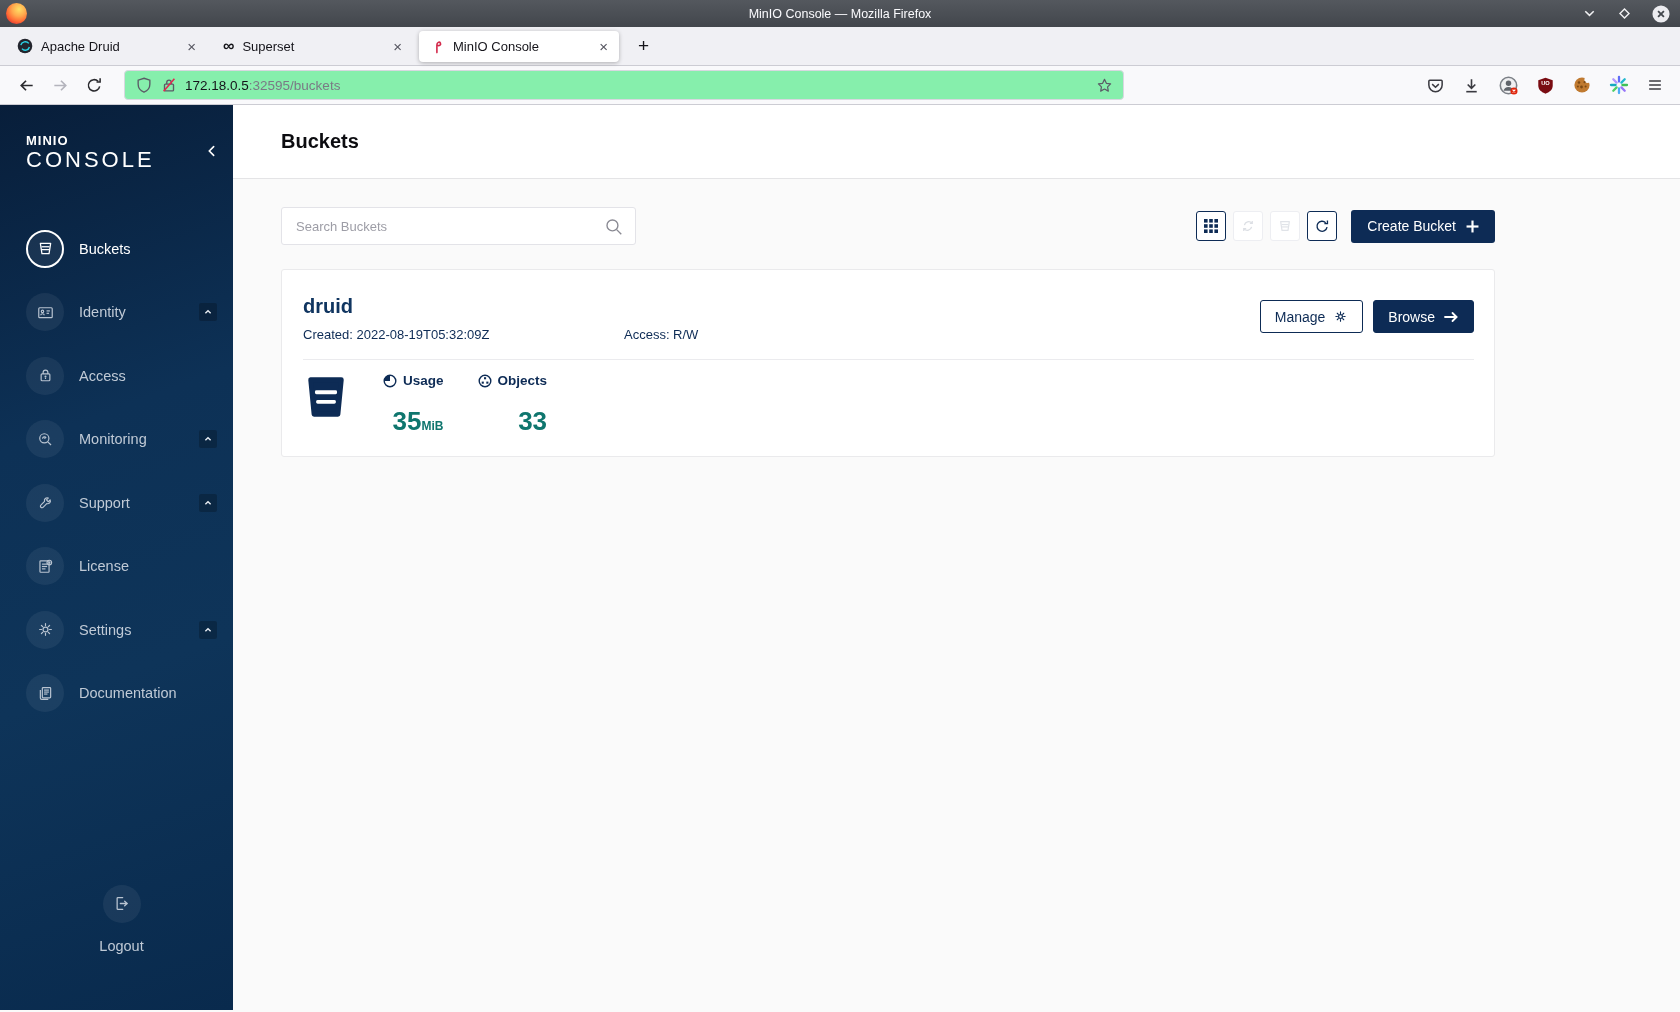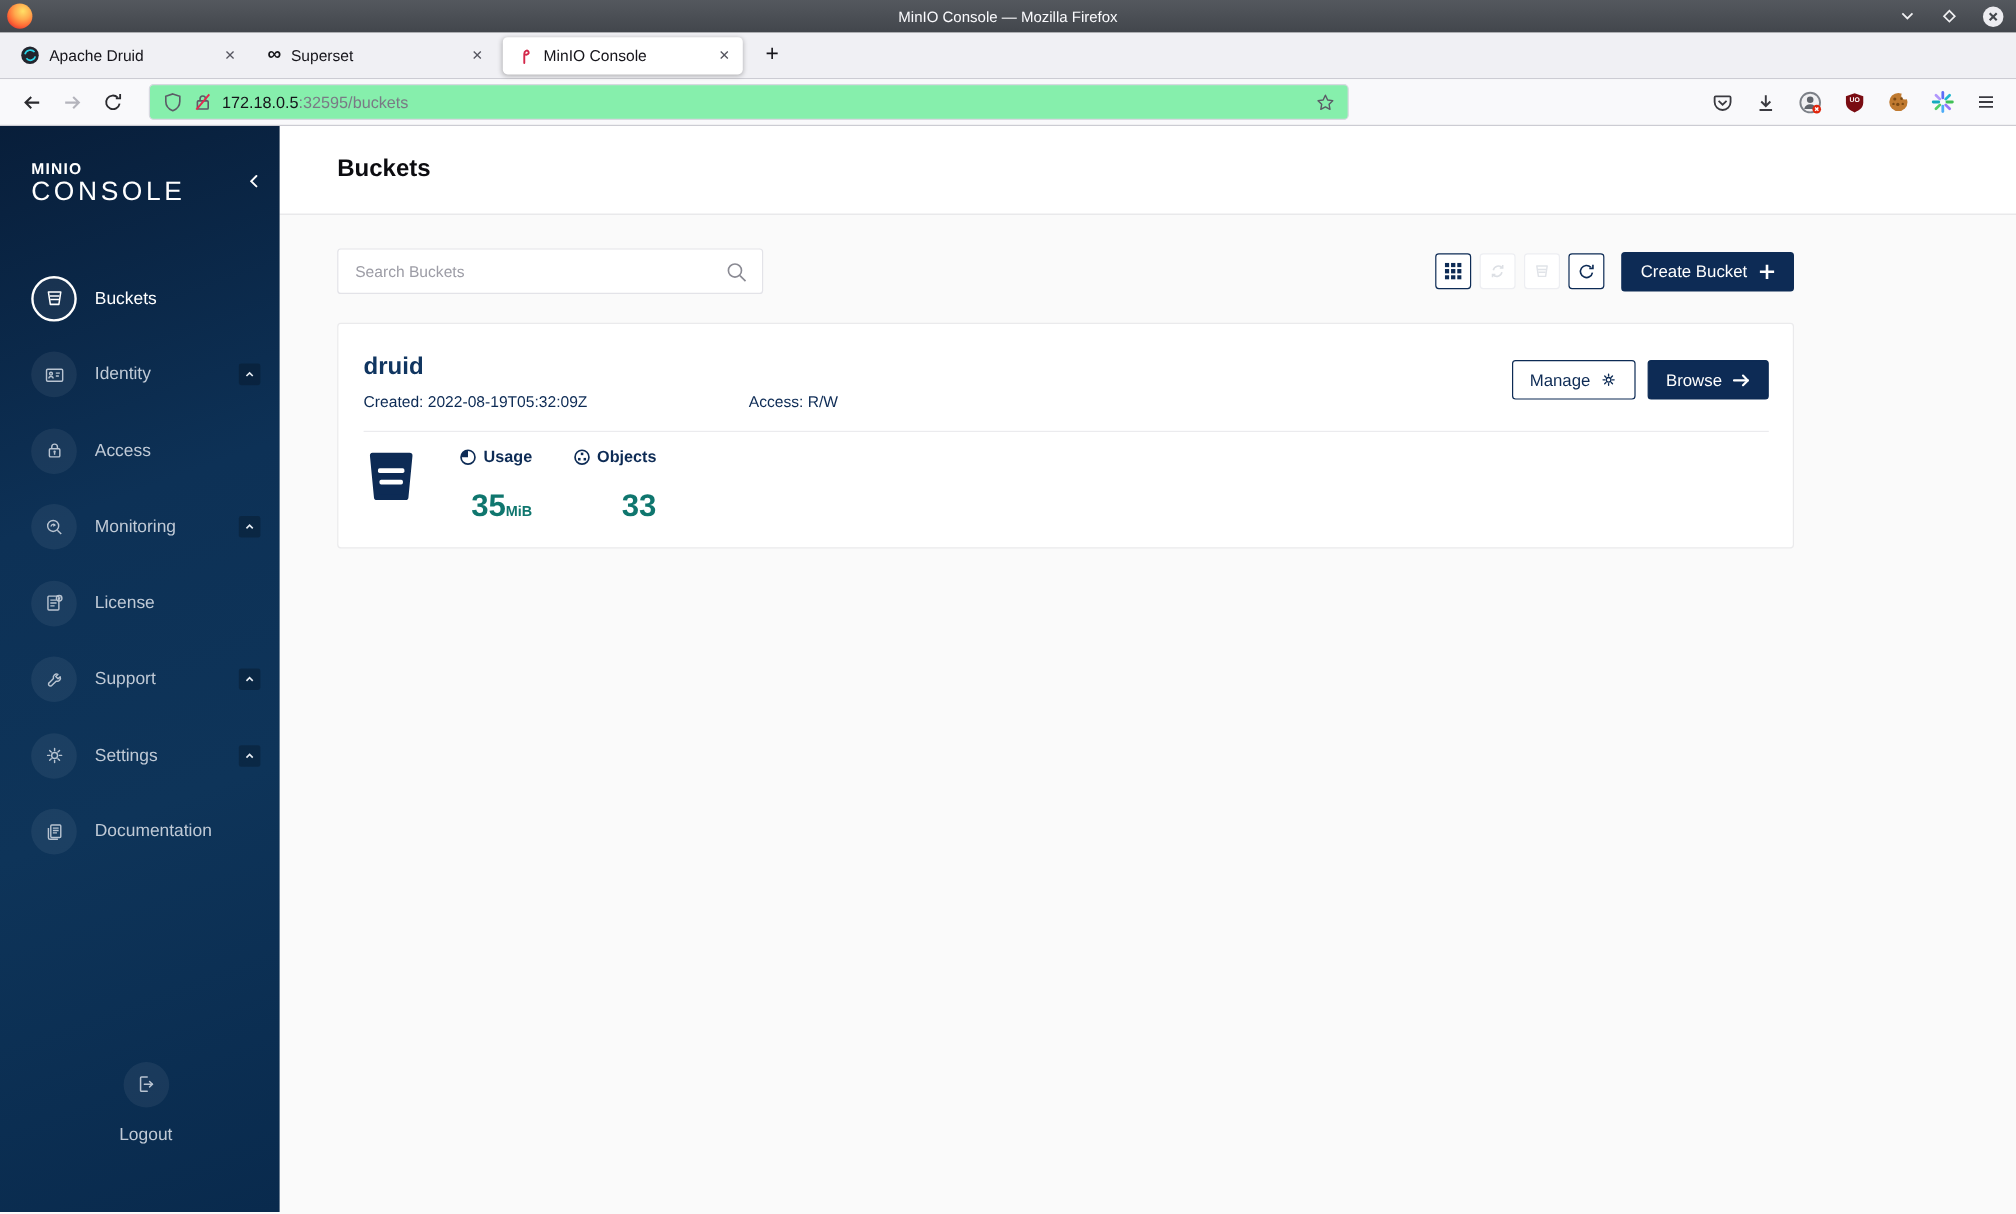--- a/index.html
+++ b/index.html
@@ -310,44 +310,44 @@
         <span>Monitoring</span>
         <span class="chevbox">
           <svg width="12" height="12" viewBox="0 0 16 16">
               <polyline points="4.5,9.8 8,6.3 11.5,9.8" fill="none" stroke="#e8edf3" stroke-width="1.8"></polyline>
             </svg>
         </span>
       </div>
 
       <div class="sb-item">
         <span class="icircle">
+          <svg width="19" height="19" viewBox="0 0 24 24" stroke="currentColor" fill="none" stroke-width="1.5" stroke-linejoin="round">
+              <path d="M15.5 6.3 a3.5 3.5 0 0 0-4.7 4.3 L6.4 15 a2 2 0 1 0 2.8 2.8 l4.4-4.4 a3.5 3.5 0 0 0 4.3-4.7 l-2.3 2.3 -2.4-2.4 z"></path>
+            </svg>
+        </span>
+        <span>Support</span>
+        <span class="chevbox">
+          <svg width="12" height="12" viewBox="0 0 16 16">
+              <polyline points="4.5,9.8 8,6.3 11.5,9.8" fill="none" stroke="#e8edf3" stroke-width="1.8"></polyline>
+            </svg>
+        </span>
+      </div>
+
+      <div class="sb-item">
+        <span class="icircle">
           <svg width="19" height="19" viewBox="0 0 24 24" stroke="currentColor" fill="none" stroke-width="1.5">
               <rect x="5" y="4.8" width="11.5" height="14.5" rx="1"></rect>
               <line x1="7.5" y1="9" x2="14" y2="9"></line>
               <line x1="7.5" y1="12" x2="14" y2="12"></line>
               <line x1="7.5" y1="15" x2="12" y2="15"></line>
               <circle cx="16.8" cy="7" r="2.9"></circle>
               <polyline points="15.6,7 16.5,7.9 18.1,6.1"></polyline>
             </svg>
         </span>
         <span>License</span>
-      </div>
-
-      <div class="sb-item">
-        <span class="icircle">
-          <svg width="19" height="19" viewBox="0 0 24 24" stroke="currentColor" fill="none" stroke-width="1.5" stroke-linejoin="round">
-              <path d="M15.5 6.3 a3.5 3.5 0 0 0-4.7 4.3 L6.4 15 a2 2 0 1 0 2.8 2.8 l4.4-4.4 a3.5 3.5 0 0 0 4.3-4.7 l-2.3 2.3 -2.4-2.4 z"></path>
-            </svg>
-        </span>
-        <span>Support</span>
-        <span class="chevbox">
-          <svg width="12" height="12" viewBox="0 0 16 16">
-              <polyline points="4.5,9.8 8,6.3 11.5,9.8" fill="none" stroke="#e8edf3" stroke-width="1.8"></polyline>
-            </svg>
-        </span>
       </div>
 
       <div class="sb-item">
         <span class="icircle">
           <svg width="19" height="19" viewBox="0 0 24 24" stroke="currentColor" fill="none" stroke-width="1.5" stroke-linecap="round">
               <circle cx="12" cy="12" r="3.1"></circle>
               <path d="M12 4.6 V7 M12 17 V19.4 M4.6 12 H7 M17 12 H19.4 M6.8 6.8 L8.5 8.5 M15.5 15.5 L17.2 17.2 M6.8 17.2 L8.5 15.5 M15.5 8.5 L17.2 6.8"></path>
             </svg>
         </span>
         <span>Settings</span>

